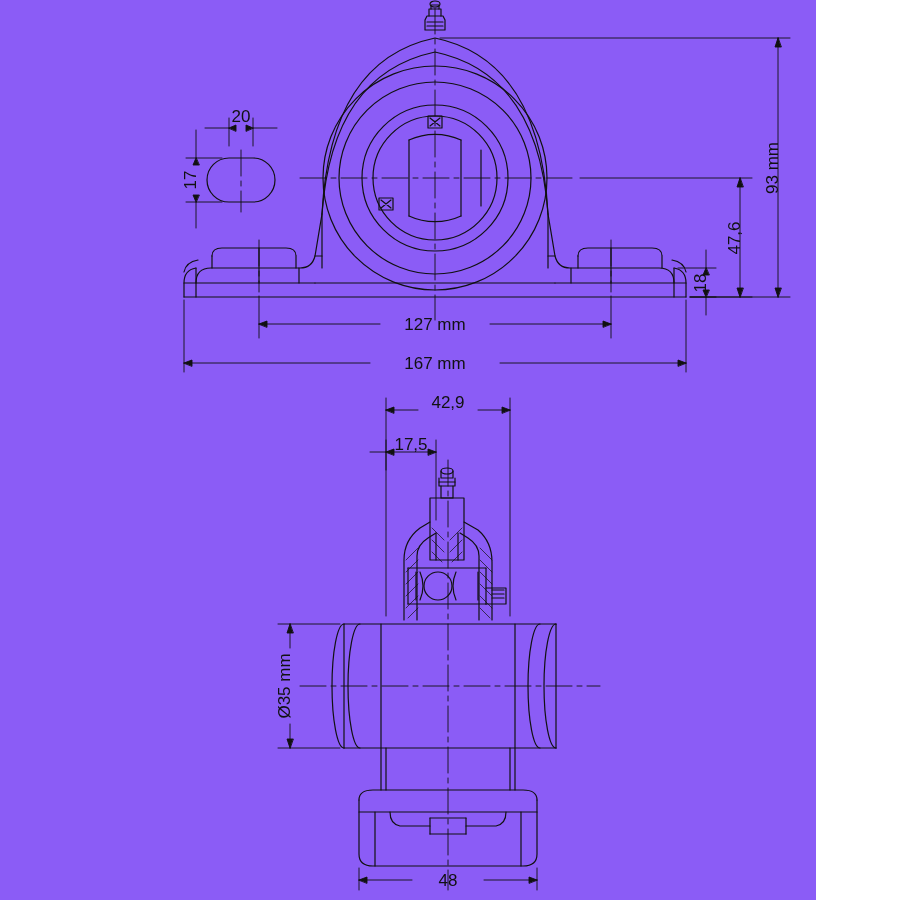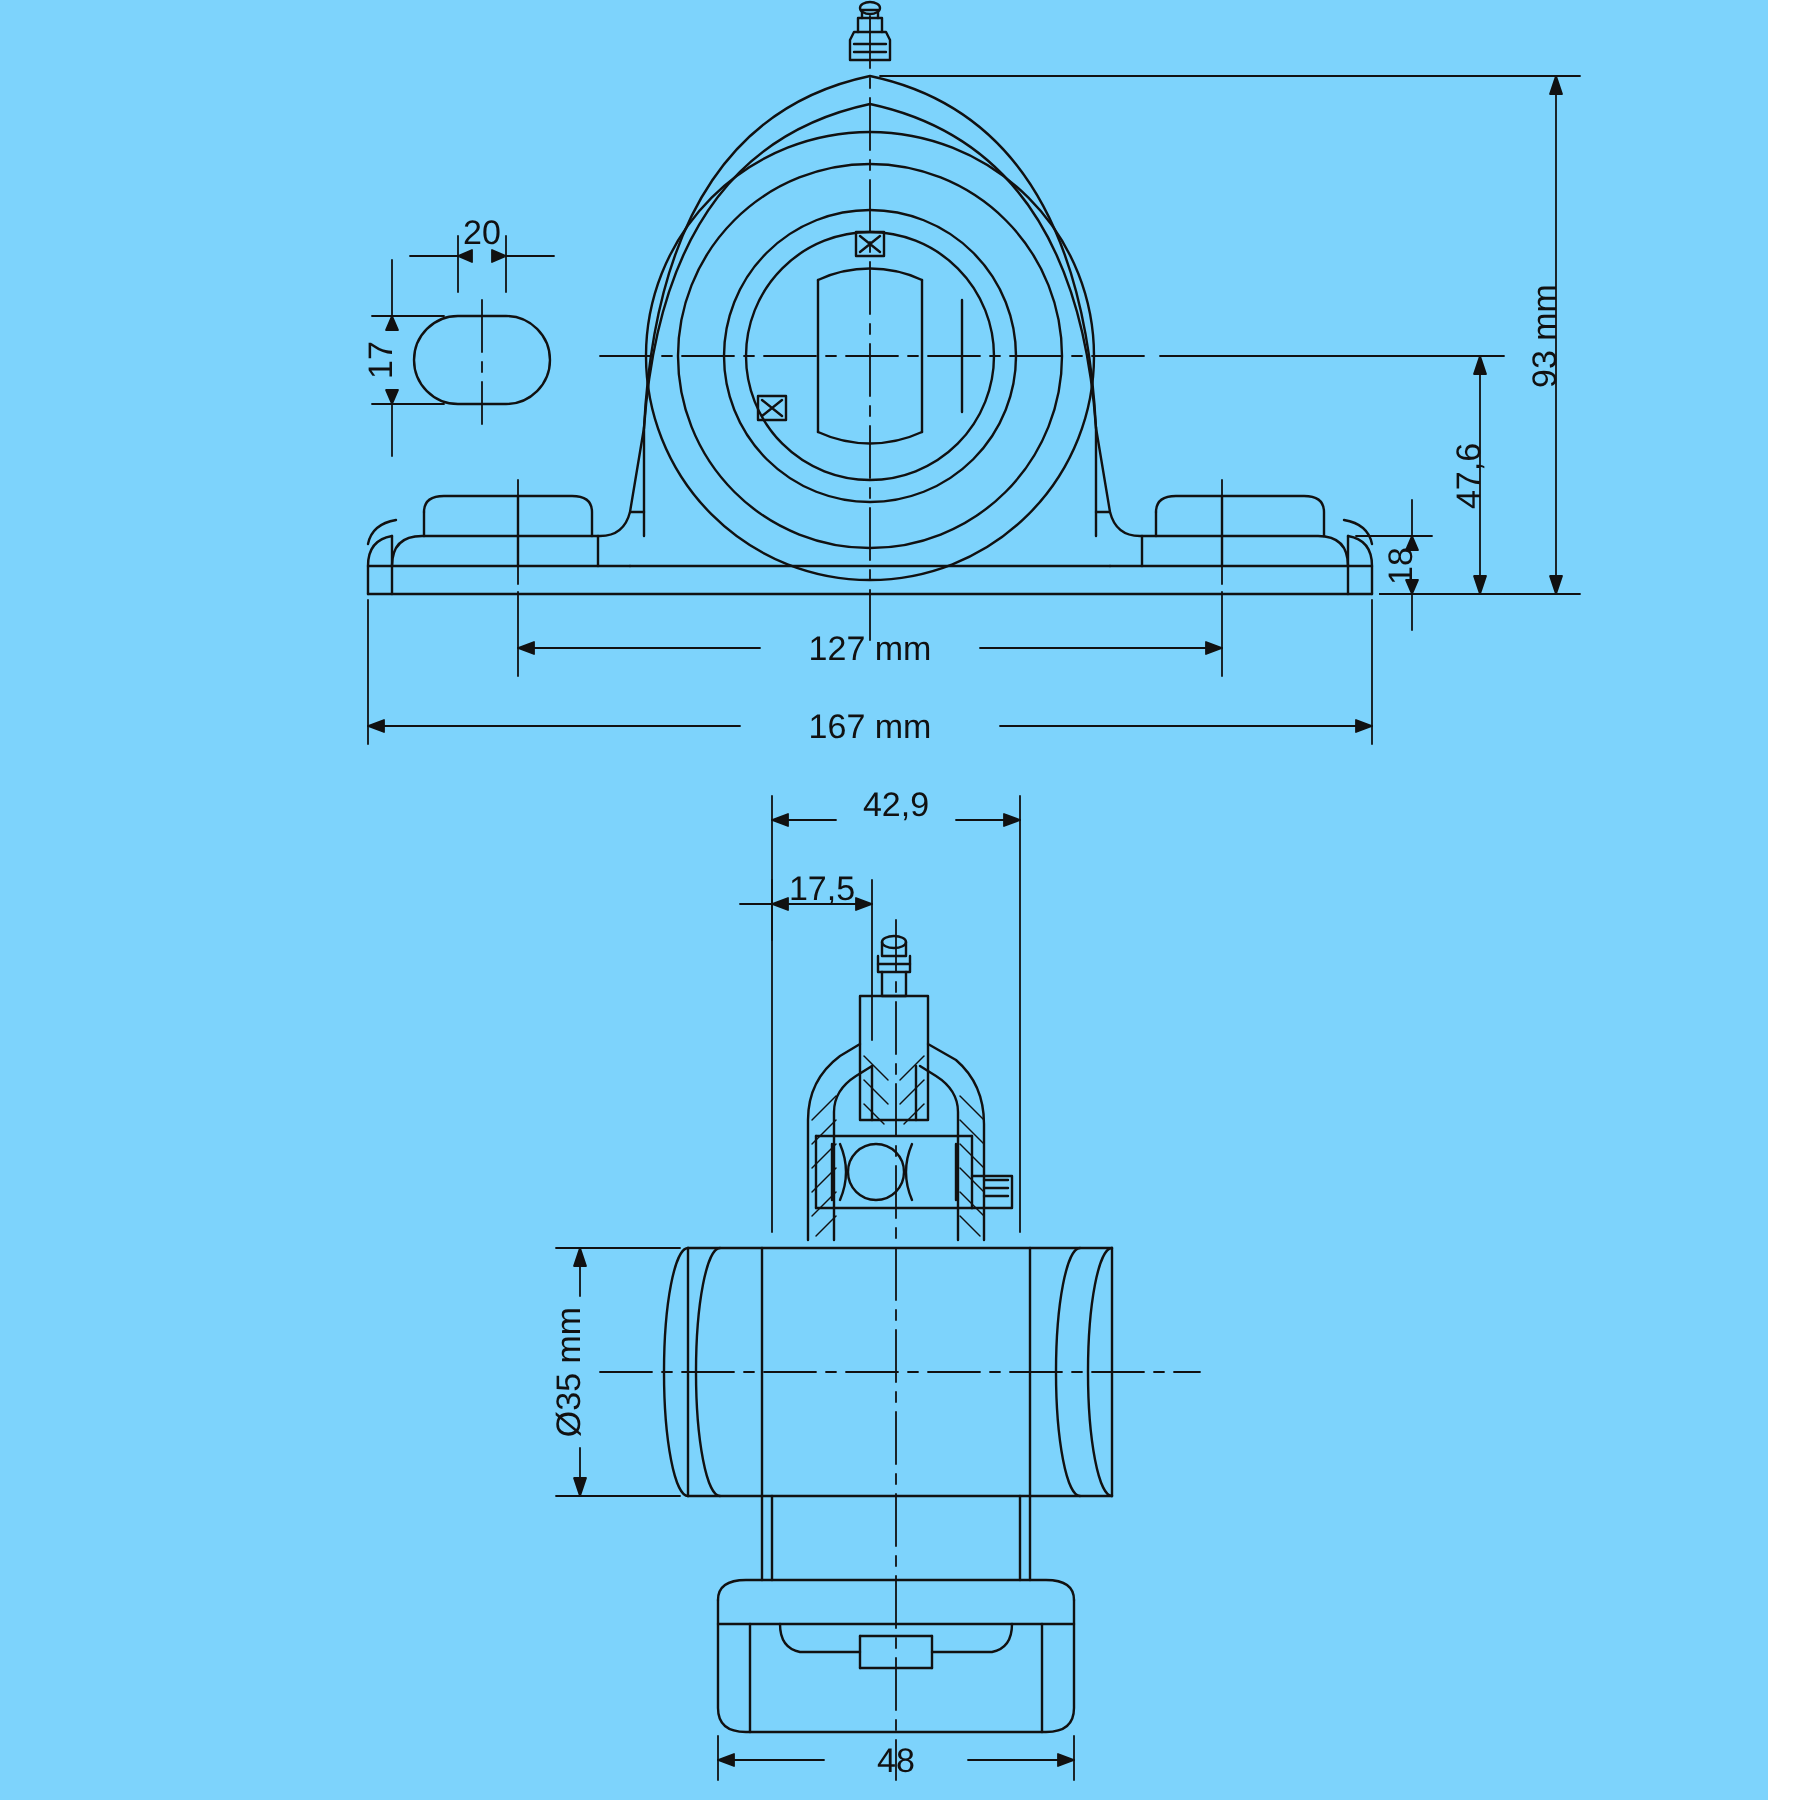--- a/index.html
+++ b/index.html
@@ -5,23 +5,23 @@
   html, body {
     margin: 0;
     padding: 0;
     background: #ffffff;
   }
   body {
     font-family: "Liberation Sans", sans-serif;
   }
   #sheet {
     position: relative;
-    width: 884px;
+    width: 816px;
     height: 900px;
-    background: #7dd3fc;
+    background: #8b5cf6;
     overflow: hidden;
   }
   #sheet svg {
     position: absolute;
     left: 0;
     top: 0;
   }
   .dimtext {
     font-family: "Liberation Sans", sans-serif;
     font-size: 17px;

